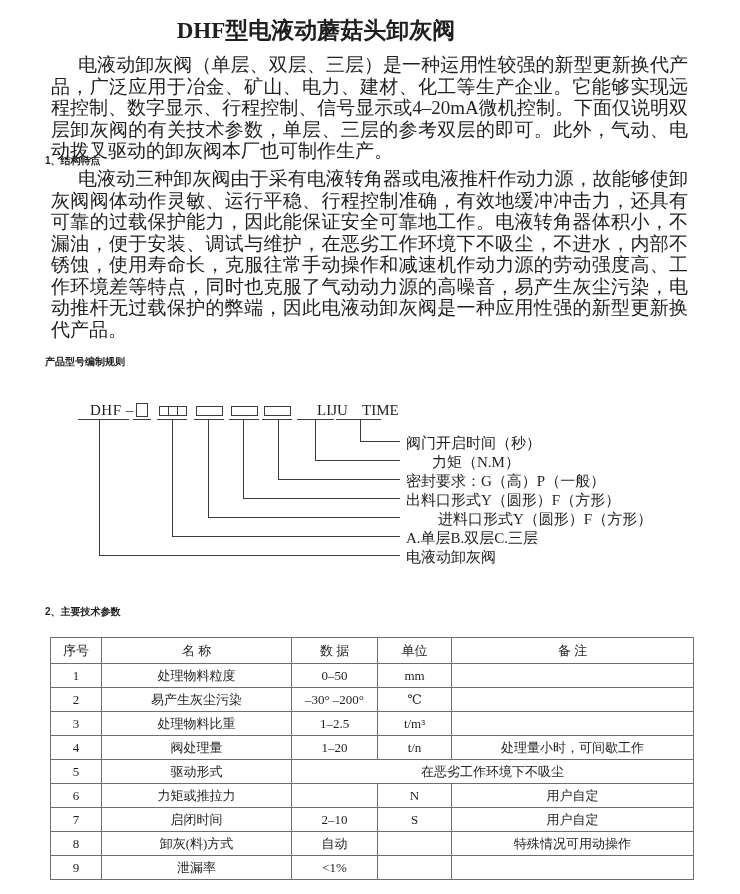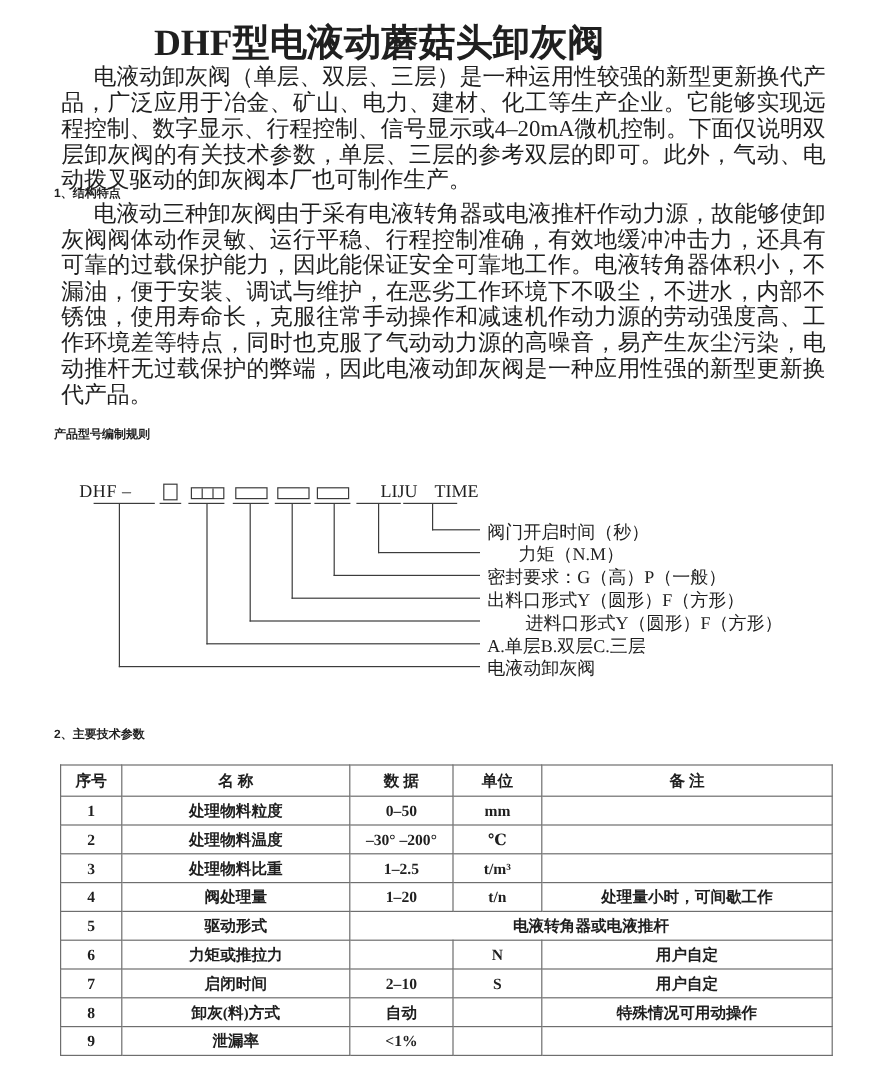--- a/index.html
+++ b/index.html
@@ -3,40 +3,40 @@
 <meta charset="utf-8">
 <style>
   html,body { margin:0; padding:0; }
   body {
     width:740px; height:894px; position:relative; background:#ffffff;
     font-family:"Liberation Serif","DejaVu Serif",serif; color:#1f1f1f;
     overflow:hidden;
   }
   .doc-title {
     position:absolute; top:15px; left:0; width:632px; margin:0;
-    text-align:center; font-size:31px; font-weight:bold;
+    text-align:center; font-size:23px; font-weight:bold;
   }
   .para {
     position:absolute; left:51px; width:637px; margin:0;
     font-size:19px; line-height:21.5px; text-align:justify; text-indent:27px;
   }
   .intro-p { top:54px; }
   .features-p { top:168px; }
   .h-sans {
     position:absolute; left:45px; margin:0;
     font-family:"Liberation Sans","DejaVu Sans",sans-serif;
     font-size:10px; font-weight:bold;
   }
   .h-features { top:154px; }
   .h-model { top:355px; }
   .h-params { top:605px; }
 
   
   .mtext { position:absolute; top:402px; font-size:15px; white-space:nowrap; }
-  .mt-dhf  { left:66px; letter-spacing:0.5px; }
+  .mt-dhf  { left:90px; letter-spacing:0.5px; }
   .mt-liju { left:317px; }
   .mt-time { left:338px;margin-left:24px; }
   .mbox { position:absolute; border:1px solid #3c3c3c; box-sizing:border-box; background:#fff; }
   .m-sq   { left:136px; top:403px; width:12px; height:14px; }
   .m-box3 { left:159px; top:406px; width:28px; height:10px; display:flex; }
   .m-box3 .cell { flex:1; border-right:1px solid #3c3c3c; }
   .m-box3 .cell:last-child { border-right:none; }
   .m-r1 { left:196px; top:406px; width:27px; height:10px; }
   .m-r2 { left:231px; top:406px; width:27px; height:10px; }
   .m-r3 { left:264px; top:406px; width:27px; height:10px; }
@@ -65,21 +65,21 @@
   .dl-3 { top:491px; } .dl-4 { top:510px;margin-left:32px; } .dl-5 { top:529px; }
   .dl-6 { top:548px; }
 
   
   .params-table {
     position:absolute; left:50px; top:637px; width:643px;
     border-collapse:collapse; table-layout:fixed;
     font-size:13px; text-align:center;
   }
   .params-table th, .params-table td {
-    border:1px solid #6e6e6e; padding:0 2px; font-weight:bold;
+    border:1px solid #6e6e6e; padding:0 2px; font-weight:normal;
     overflow:hidden; white-space:nowrap;
   }
   .params-table thead tr { height:26px; }
   .params-table tbody tr { height:24px; }
 </style>
 </head>
 <body>
 
 <div>
 
@@ -154,21 +154,21 @@
     <tbody>
       <tr>
         <td>1</td>
         <td>处理物料粒度</td>
         <td>0–50</td>
         <td>mm</td>
         <td></td>
       </tr>
       <tr>
         <td>2</td>
-        <td>处理物料温度</td>
+        <td>易产生灰尘污染</td>
         <td>–30° –200°</td>
         <td>℃</td>
         <td></td>
       </tr>
       <tr>
         <td>3</td>
         <td>处理物料比重</td>
         <td>1–2.5</td>
         <td>t/m³</td>
         <td></td>
@@ -176,21 +176,21 @@
       <tr>
         <td>4</td>
         <td>阀处理量</td>
         <td>1–20</td>
         <td>t/n</td>
         <td>处理量小时，可间歇工作</td>
       </tr>
       <tr>
         <td>5</td>
         <td>驱动形式</td>
-        <td colspan="3">电液转角器或电液推杆</td>
+        <td colspan="3">在恶劣工作环境下不吸尘</td>
       </tr>
       <tr>
         <td>6</td>
         <td>力矩或推拉力</td>
         <td></td>
         <td>N</td>
         <td>用户自定</td>
       </tr>
       <tr>
         <td>7</td>

